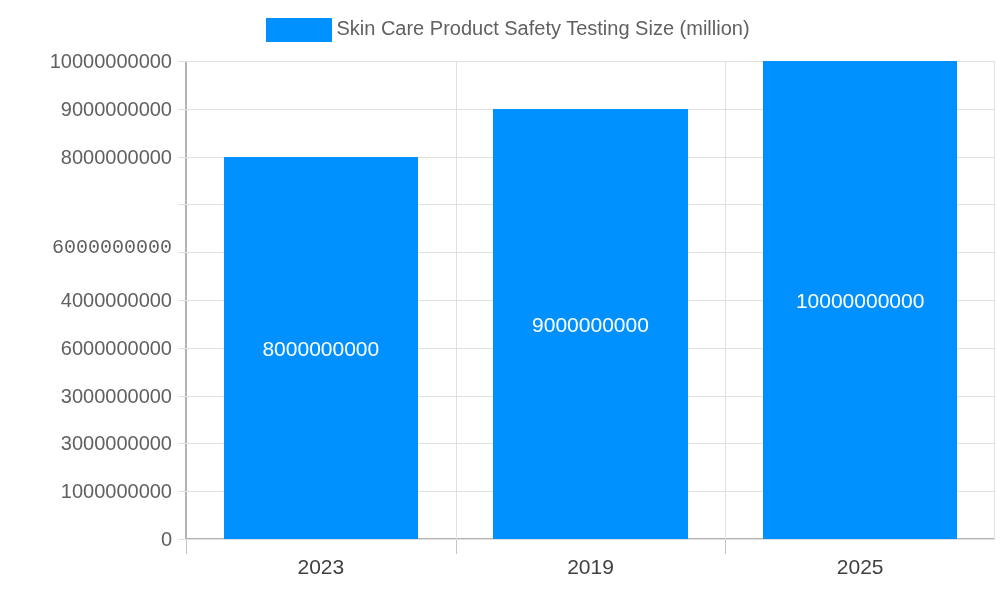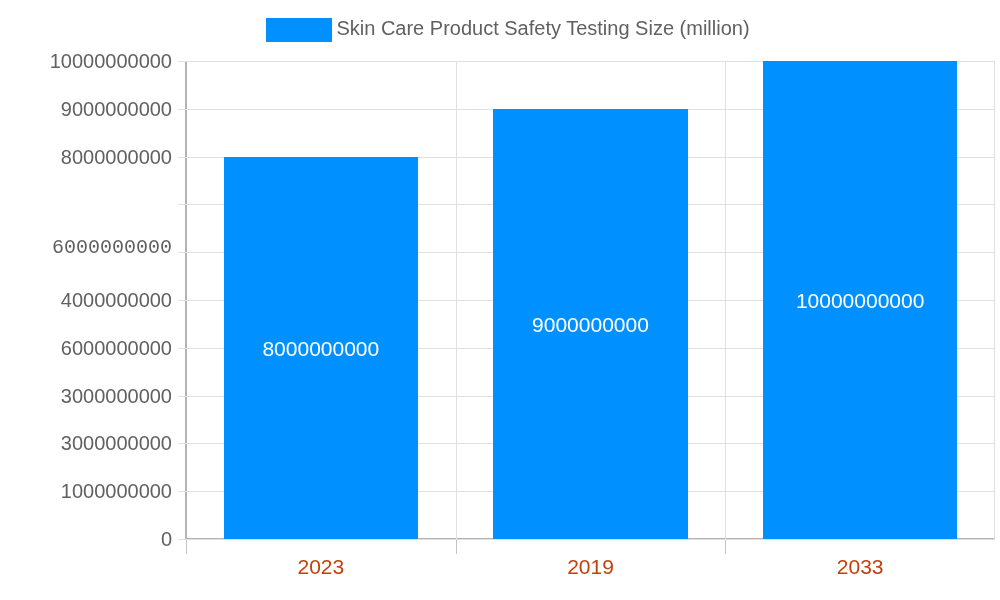--- a/index.html
+++ b/index.html
@@ -145,21 +145,21 @@
     left: 186px;
     top: 556px;
     width: 809px;
     height: 34px;
   }
   .x-tick {
     position: absolute;
     top: 0;
     text-align: center;
     font-size: 21px;
-    color: #c2410c;
+    color: #404040;
     line-height: 1;
     white-space: nowrap;
     transform: translateX(-50%);
   }
   .x-tick-mark {
     position: absolute;
     top: 540px;
     width: 1px;
     height: 14px;
     background: #c4c4c4;
@@ -215,21 +215,21 @@
         <div class="bar-value" style="top: 215.1px;">9000000000</div>
       </div>
       <div class="bar" style="left: 577.087px; width: 194.16px; height: 478px; background: rgb(0, 144, 255);">
         <div class="bar-value" style="top: 239px;">10000000000</div>
       </div>
     </div>
 
   <div id="x-axis-labels">
       <div class="x-tick" style="left: 134.833px;">2023</div>
       <div class="x-tick" style="left: 404.5px;">2019</div>
-      <div class="x-tick" style="left: 674.167px;">2033</div>
+      <div class="x-tick" style="left: 674.167px;">2025</div>
     </div>
 
 <div class="y-tick-mark" style="top: 539px;"></div>
     <div class="y-tick-mark" style="top: 491.2px;"></div>
     <div class="y-tick-mark" style="top: 443.4px;"></div>
     <div class="y-tick-mark" style="top: 395.6px;"></div>
     <div class="y-tick-mark" style="top: 347.8px;"></div>
     <div class="y-tick-mark" style="top: 300px;"></div>
     <div class="y-tick-mark" style="top: 252.2px;"></div>
     <div class="y-tick-mark" style="top: 204.4px;"></div>

